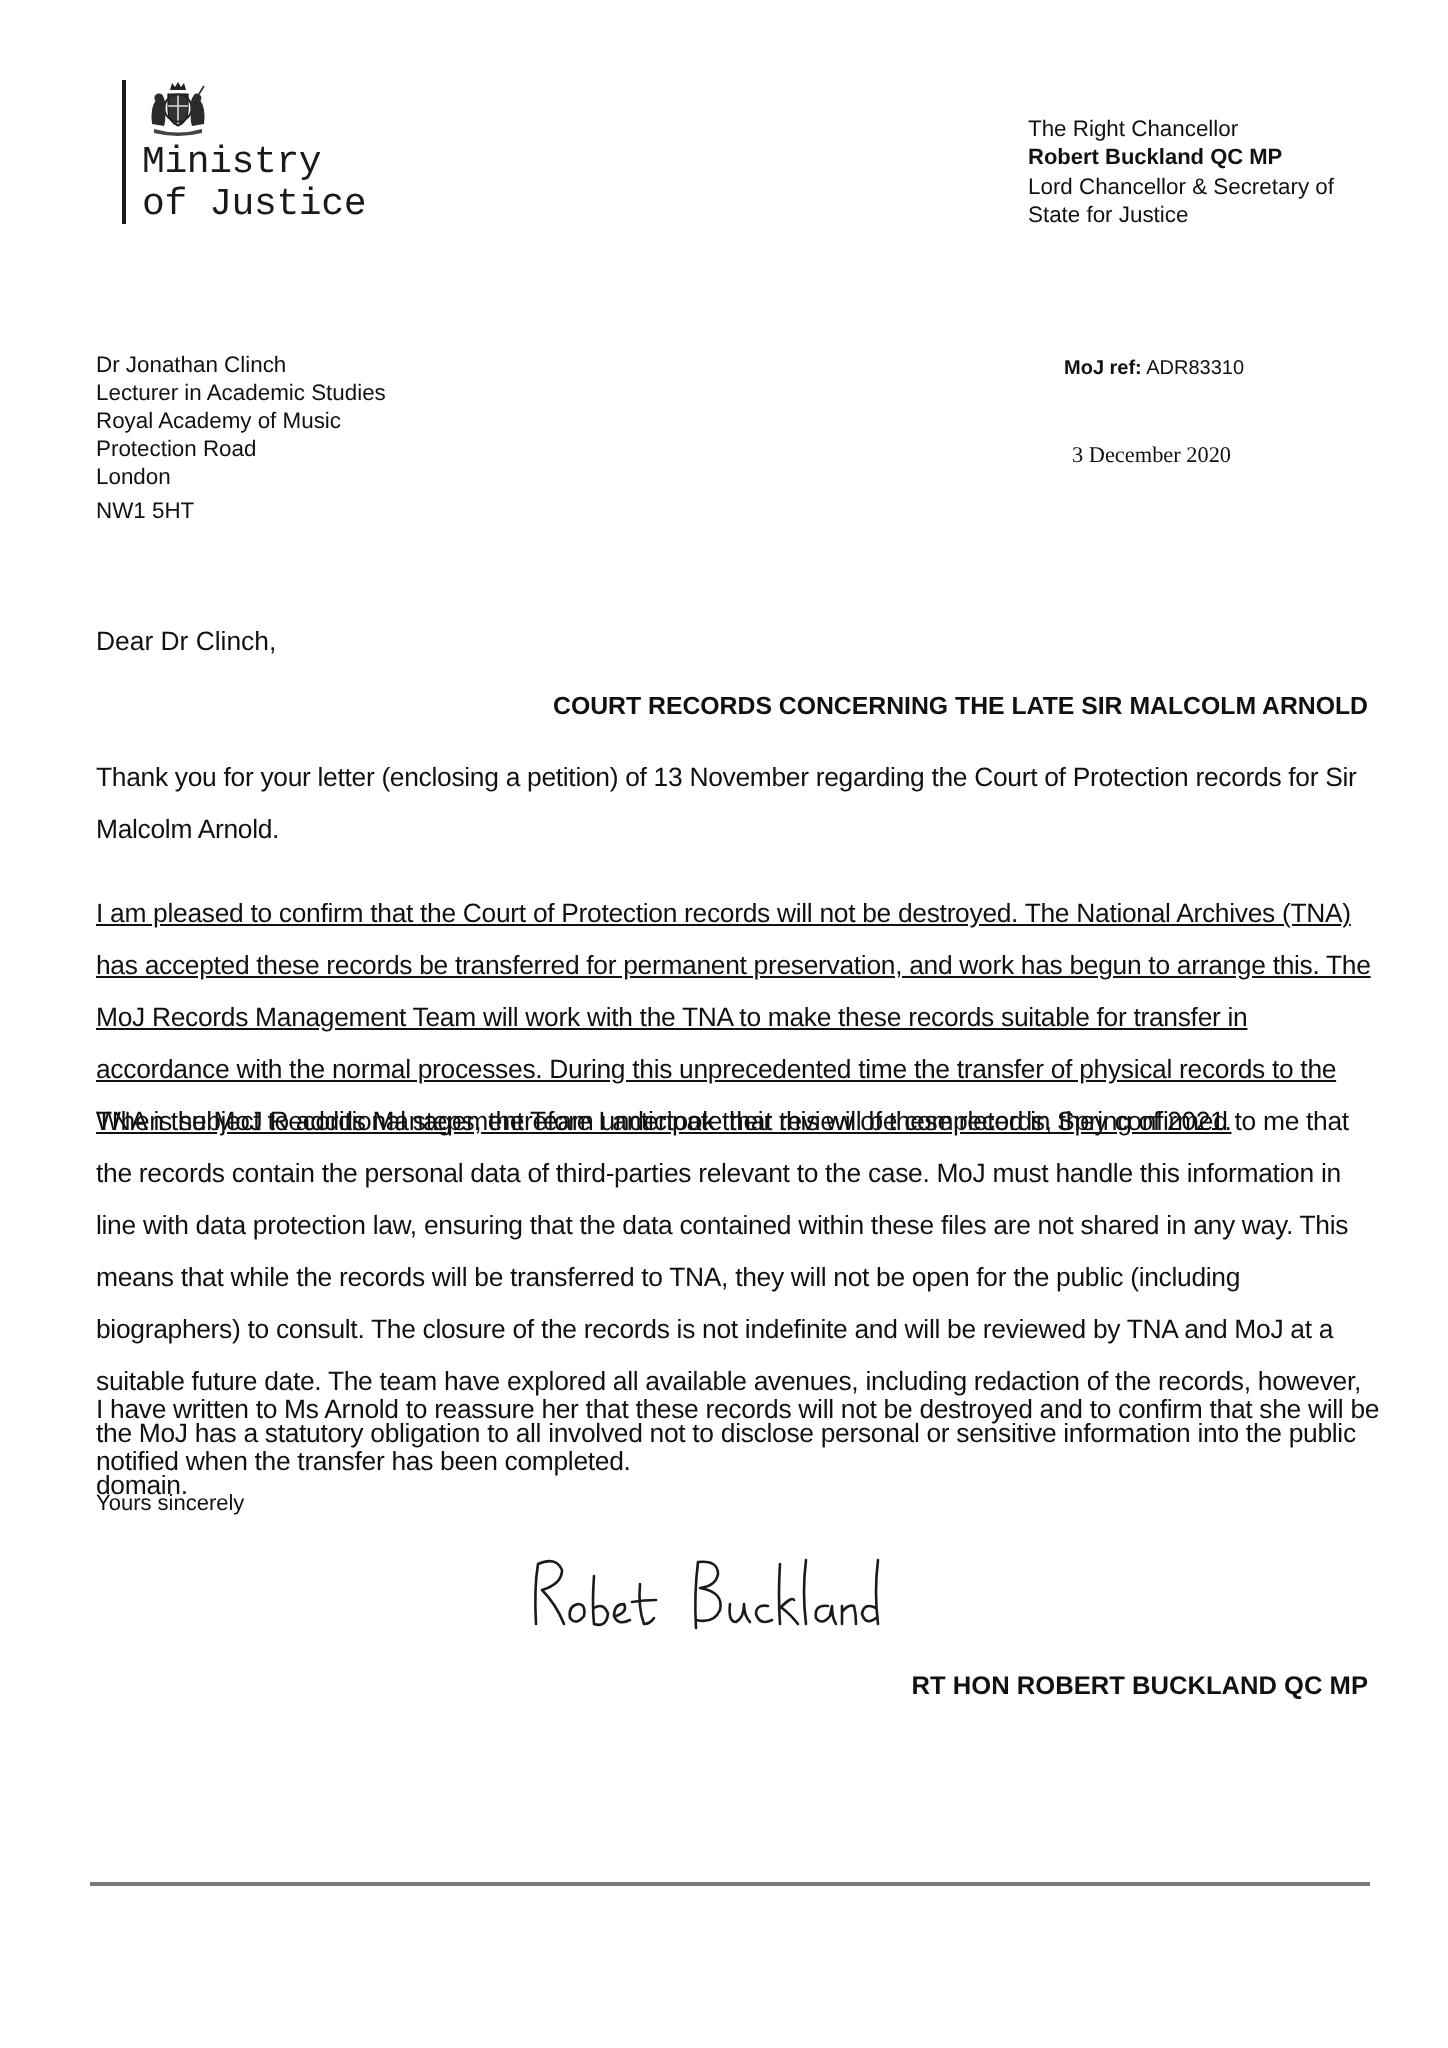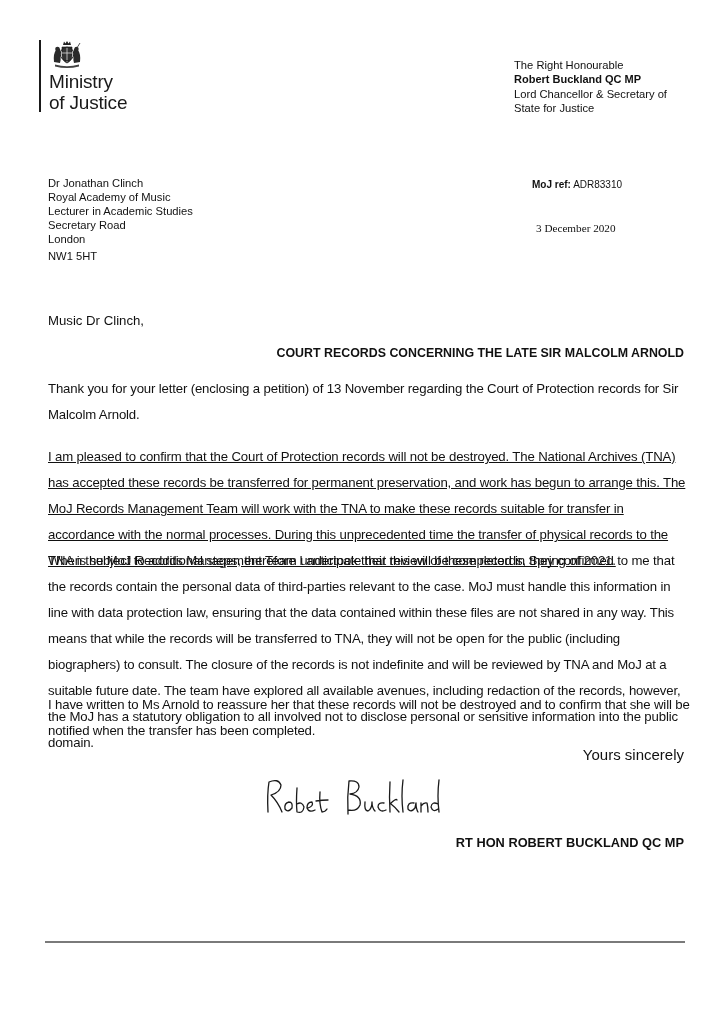--- a/index.html
+++ b/index.html
@@ -12,21 +12,21 @@
       height: 1024px;
       position: relative;
       overflow: hidden;
       font-family: "Liberation Sans", sans-serif;
       color: #111111;
     }
     .abs { position: absolute; }
 
     
     #logo {
-      left: 38px; top: 38px; width: 130px; height: 78px;
+      left: 60px; top: 38px; width: 130px; height: 78px; font-family: Liberation Mono, monospace;
     }
     #logo .rule {
       position: absolute; left: 1px; top: 2px; width: 2px; height: 72px;
       background: #1a1a1a;
     }
     #logo .crest {
       position: absolute; left: 14px; top: 2px; width: 30px; height: 28px;
     }
     #logo .name {
       position: absolute; left: 11px; top: 33px;
@@ -73,22 +73,22 @@
       position: absolute; left: 48px; width: 642px;
       font-size: 13.2px; line-height: 26px;
       letter-spacing: -0.15px;
     }
     #p1 { top: 376px; }
     #p2 { top: 444px; text-decoration: underline; }
     #p3 { top: 548px; }
     #p4 { top: 692px; }
 
     #closing {
-      left: 48px; top: 746px; width: 636px; text-align: right;
-      font-size: 15px;
+      left: 48px; top: 746px; width: 636px; text-align: left;
+      font-size: 11px;
     }
     #signature {
       left: 262px; top: 772px; width: 180px; height: 48px;
     }
     #signatory {
       left: 48px; top: 835px; width: 636px; text-align: right;
       font-size: 12.8px; font-weight: bold;
     }
 
     #footer-rule {
@@ -118,40 +118,40 @@
 
     <path d="M3 24.5 Q15 28 27 24.5 L27 26.5 Q15 29.5 3 26.5 Z" fill="#444"></path>
   </svg>
   <div class="name">
     <div>Ministry</div>
     <div>of Justice</div>
   </div>
 </div>
 
 <div id="sender" class="abs">
-  <div>The Right Honourable</div>
+  <div>The Right Chancellor</div>
   <div class="bold">Robert Buckland QC MP</div>
   <div>Lord Chancellor &amp; Secretary of</div>
   <div>State for Justice</div>
 </div>
 
 <div id="address" class="abs">
   <div>Dr Jonathan Clinch</div>
+  <div>Lecturer in Academic Studies</div>
   <div>Royal Academy of Music</div>
-  <div>Lecturer in Academic Studies</div>
-  <div>Secretary Road</div>
+  <div>Protection Road</div>
   <div>London</div>
   <div class="gap">NW1 5HT</div>
 </div>
 
 <div id="ref" class="abs"><span class="bold">MoJ ref:</span><span> ADR83310</span></div>
 
 <div id="date" class="abs">3 December 2020</div>
 
-<div id="salutation" class="abs">Music Dr Clinch,</div>
+<div id="salutation" class="abs">Dear Dr Clinch,</div>
 <div id="subject" class="abs">COURT RECORDS CONCERNING THE LATE SIR MALCOLM ARNOLD</div>
 
 <div id="p1" class="para">Thank you for your letter (enclosing a petition) of 13 November regarding the Court of Protection records for Sir Malcolm Arnold.</div>
 <div id="p2" class="para">I am pleased to confirm that the Court of Protection records will not be destroyed. The National Archives (TNA) has accepted these records be transferred for permanent preservation, and work has begun to arrange this. The MoJ Records Management Team will work with the TNA to make these records suitable for transfer in accordance with the normal processes. During this unprecedented time the transfer of physical records to the TNA is subject to additional steps, therefore I anticipate that this will be completed in Spring of 2021.</div>
 <div id="p3" class="para">When the MoJ Records Management Team undertook their review of these records, they confirmed to me that the records contain the personal data of third-parties relevant to the case. MoJ must handle this information in line with data protection law, ensuring that the data contained within these files are not shared in any way. This means that while the records will be transferred to TNA, they will not be open for the public (including biographers) to consult. The closure of the records is not indefinite and will be reviewed by TNA and MoJ at a suitable future date. The team have explored all available avenues, including redaction of the records, however, the MoJ has a statutory obligation to all involved not to disclose personal or sensitive information into the public domain.</div>
 <div id="p4" class="para">I have written to Ms Arnold to reassure her that these records will not be destroyed and to confirm that she will be notified when the transfer has been completed.</div>
 
 <div id="closing" class="abs">Yours sincerely</div>
 
 <svg id="signature" class="abs" viewBox="0 0 180 48">

